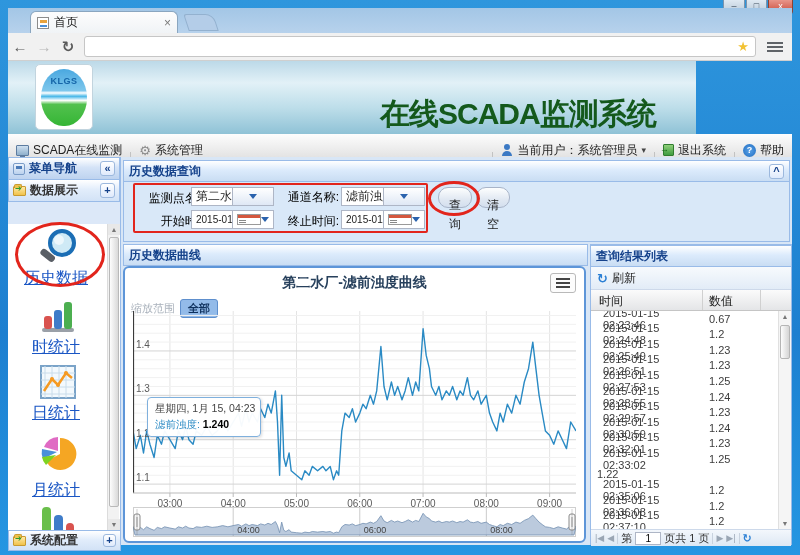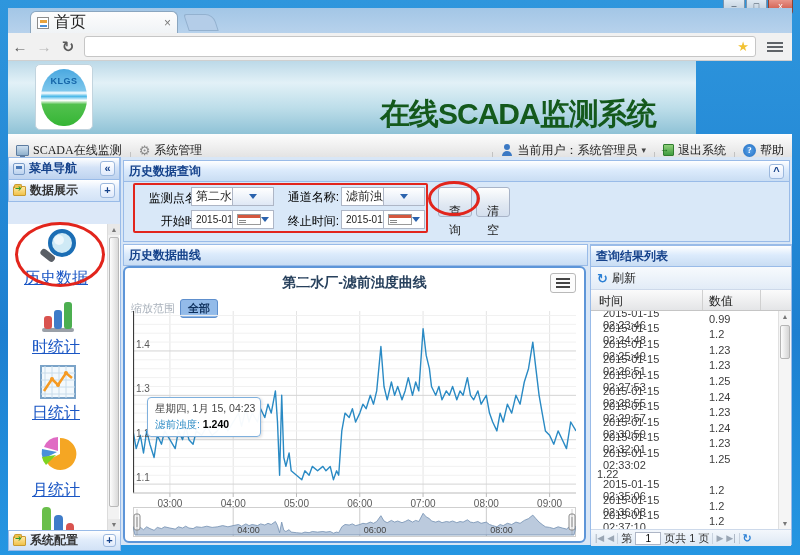--- a/index.html
+++ b/index.html
@@ -10,42 +10,42 @@
   
   .winbtn { position:absolute; top:0; height:14px; border:1px solid #7a93ad; border-top:none; border-radius:0 0 3px 3px; background:linear-gradient(#dfe9f2,#b9c9d8); }
   .winbtn.close { background:linear-gradient(#e8958a,#c94c3b); border-color:#8a4335; }
   .winbtn .glyph { display:block; text-align:center; font-size:9px; line-height:13px; color:#3c4c5c; }
   .winbtn.close .glyph { color:#fff; }
   .tabstrip { position:absolute; left:8px; top:8px; width:784px; height:25px; background:linear-gradient(#a3c6e6,#b7d2ec); }
   .tab { position:absolute; left:22px; top:3px; width:148px; height:22px; background:linear-gradient(#fdfdfd,#f0f3f6); border:1px solid #8aa6c0; border-bottom:none; border-radius:6px 6px 0 0; display:flex; align-items:center; padding:0 6px; gap:5px; }
   .favicon { width:12px; height:12px; border:1px solid #8c8c8c; background:#fff; position:relative; flex:none; }
   .favicon i { position:absolute; left:2px; top:2px; width:7px; height:3px; background:#e8a33d; }
   .favicon b { position:absolute; left:2px; top:7px; width:7px; height:2px; background:#4a90d9; }
-  .tab-title { flex:1; font-size:16px; color:#222; }
+  .tab-title { flex:1; font-size:12px; color:#222; }
   .tab-close { color:#7a7a7a; font-size:12px; line-height:12px; cursor:default; }
   .newtab { position:absolute; left:178px; top:6px; width:30px; height:17px; background:#b4cde8; border:1px solid #93b1cf; border-radius:3px 8px 0 0; transform:skewX(18deg); }
   .toolbar { position:absolute; left:8px; top:33px; width:784px; height:28px; background:#f1f1f1; border-bottom:1px solid #cfcfcf; display:flex; align-items:center; }
   .navbtn { width:24px; text-align:center; font-size:15px; color:#5a5a5a; font-weight:bold; }
   .navbtn.disabled { color:#b8b8b8; }
   .addressbar { flex:1; height:21px; margin:0 8px 0 4px; background:#fff; border:1px solid #c6c6c6; border-radius:3px; display:flex; align-items:center; padding:0 6px; }
   .addr-space { flex:1; }
   .star { color:#f2c233; font-size:13px; }
   .burgerbtn { width:22px; margin-right:6px; }
   .burgerbtn div { height:2px; background:#5f6368; margin:2px 3px; }
 
   
   .banner { position:absolute; left:8px; top:61px; width:688px; height:73px; background:linear-gradient(180deg,#bcd9e8 0%,#e2f1f7 30%,#bcdde9 65%,#8fc2d6 100%); overflow:hidden; }
   .logo { position:absolute; left:27px; top:3px; width:58px; height:66px; background:#fff; border:1px solid #c2d4de; border-radius:5px; }
   .emblem { position:absolute; left:5px; top:4px; width:46px; height:57px; border-radius:50% 50% 48% 48%; background:linear-gradient(180deg,#4aa8e0 0%,#7ec7ec 38%,#ffffff 42%,#49b8e8 48%,#ffffff 55%,#52c14e 62%,#35b535 100%); overflow:hidden; }
   .emblem span { position:absolute; top:7px; left:0; width:100%; text-align:center; font-size:9px; font-weight:bold; color:#1565a8; letter-spacing:.5px; }
   .company { position:absolute; left:88px; top:6px; font-size:40px; font-weight:bold; color:#9c150b; letter-spacing:-1px; }
   .system { position:absolute; left:372px; top:33px; font-size:30px; font-weight:bold; color:#14591c; letter-spacing:-1px; }
 
   
-  .menubar { position:absolute; left:8px; top:134px; width:784px; height:33px; background:linear-gradient(#fdfdfd,#e4e4e4 70%,#d6d6d6); border-bottom:1px solid #a9a9a9; display:flex; align-items:flex-end; font-size:12px; color:#222;font-family:Liberation Serif, serif; }
+  .menubar { position:absolute; left:8px; top:134px; width:784px; height:33px; background:linear-gradient(#fdfdfd,#e4e4e4 70%,#d6d6d6); border-bottom:1px solid #a9a9a9; display:flex; align-items:flex-end; font-size:12px; color:#222; }
   .mb-item { display:flex; align-items:center; gap:4px; padding:0 8px; height:100%; }
   .mb-sep { width:1px; height:14px; background:#c2c2c2; }
   .mb-spacer { flex:1; }
   .mon-icon { width:13px; height:11px; border:1px solid #5d7causa0; border:1px solid #5d7ca0; background:linear-gradient(#cfe0f0,#8fb0cc); border-radius:1px; position:relative; }
   .mon-icon:after { content:""; position:absolute; left:3px; bottom:-3px; width:5px; height:2px; background:#5d7ca0; }
   .gear-icon { color:#8a8a8a; font-size:13px; line-height:13px; }
   .user-icon { position:relative; width:12px; height:12px; }
   .user-icon i { position:absolute; left:3px; top:0; width:6px; height:6px; border-radius:50%; background:#3b79c4; }
   .user-icon b { position:absolute; left:1px; bottom:0; width:10px; height:5px; border-radius:5px 5px 0 0; background:#3b79c4; }
   .caret-down { font-size:9px; color:#444; }
@@ -80,21 +80,21 @@
   .querypanel { position:absolute; left:123px; top:160px; width:667px; height:82px; }
   .qp-body { height:60px; background:#d9e8f8; border:1px solid #99bbe8; border-top:none; position:relative; }
   .f-label { position:absolute; font-size:12px; color:#000; text-align:right; }
   .f-select, .f-date { position:absolute; height:19px; background:#fff; border:1px solid #aeb6c6; display:flex; align-items:center; }
   .f-select span, .f-date span { flex:1; padding:0 4px; font-size:12px; white-space:nowrap; overflow:hidden; }
   .trigger { width:16px; height:100%; border-left:1px solid #aeb6c6; background:linear-gradient(#fff,#dfe8f5); display:flex; align-items:center; justify-content:center; }
   .trigger:after { content:""; border-left:4px solid transparent; border-right:4px solid transparent; border-top:5px solid #2a62ad; }
   .cal { width:11px; height:11px; background:#fff; border:1px solid #9a9a9a; position:relative; }
   .cal:before { content:""; position:absolute; left:0; top:0; width:100%; height:3px; background:#d4573e; }
   .cal:after { content:""; position:absolute; left:1px; top:5px; width:7px; height:1px; background:#888; box-shadow:0 2px 0 #888; }
-  .btn { position:absolute; height:21px; padding:14px 8px; background:linear-gradient(#fdfefe,#e0e8f2 60%,#d4dfee); border:1px solid #a8b4c8; border-radius:3px; font-size:12px; color:#222; line-height:19px; text-align:center; }
+  .btn { position:absolute; height:21px; padding:8px 8px; background:linear-gradient(#fdfefe,#e0e8f2 60%,#d4dfee); border:1px solid #a8b4c8; border-radius:10px; font-size:12px; color:#222; line-height:19px; text-align:center; }
 
   
   .chartpanel { position:absolute; left:123px; top:244px; width:465px; height:301px; }
   .chart-body { position:absolute; left:0; top:22px; width:463px; height:277px; background:#fff; border:2px solid #5d95d8; border-radius:6px; }
   .chart-title { position:absolute; top:6px; left:0; width:100%; text-align:center; font-size:14px; font-weight:bold; color:#27405c; }
   .burger2 { position:absolute; right:8px; top:5px; width:26px; height:20px; border:1px solid #b9b9b9; border-radius:3px; background:#fcfcfc; padding:4px 5px; }
   .burger2 div { height:2px; background:#444; margin-bottom:2px; }
   .zoomrow { position:absolute; left:6px; top:31px; display:flex; align-items:center; gap:5px; }
   .zoom-label { color:#aab2bc; font-size:11px; }
   .zoom-all { background:#93bbe9; border:1px solid #5e8fcd; border-radius:3px; color:#10325e; font-size:11px; font-weight:bold; padding:1px 7px; }
@@ -417,21 +417,21 @@
       <span class="refresh-icon">↻</span>
       <span>刷新</span>
     </div>
     <div class="grid-hd">
       <span class="h1">时间</span>
       <span class="h2">数值</span>
     </div>
     <div class="grid-rows">
       <div class="grid-row">
           <span class="c1">2015-01-15 02:23:46</span>
-          <span class="c2">0.99</span>
+          <span class="c2">0.67</span>
         </div>
         <div class="grid-row">
           <span class="c1">2015-01-15 02:24:48</span>
           <span class="c2">1.2</span>
         </div>
         <div class="grid-row">
           <span class="c1">2015-01-15 02:25:49</span>
           <span class="c2">1.23</span>
         </div>
         <div class="grid-row">

